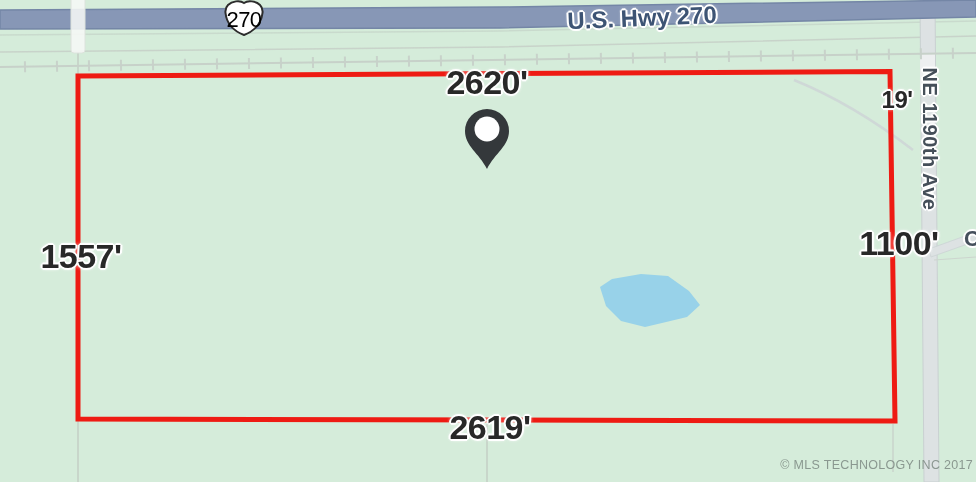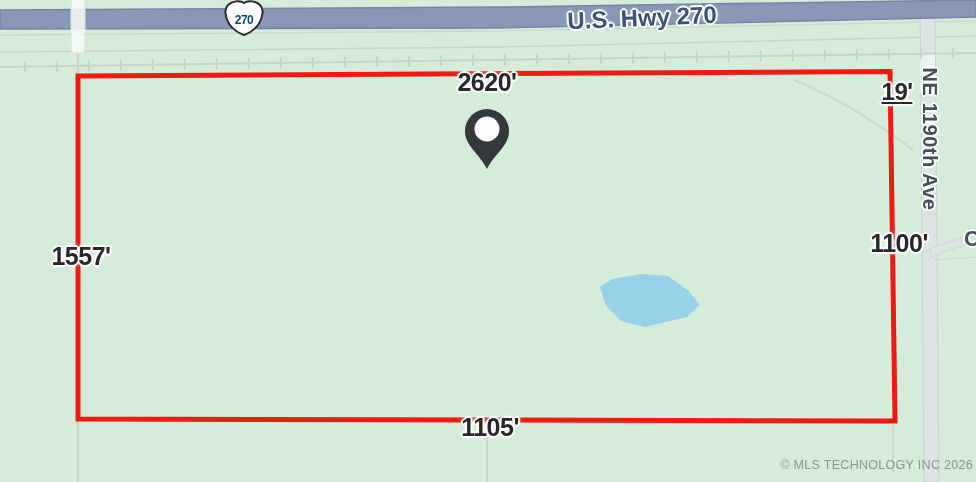--- a/index.html
+++ b/index.html
@@ -8,21 +8,21 @@
     width:976px;height:482px;
     overflow:hidden;
     background:#d5ecda;
     font-family:"Liberation Sans", sans-serif;
   }
   .map-frame svg{position:absolute;left:0;top:0;}
   .lbl{
     position:absolute;
     transform:translate(-50%,-50%);
     font-weight:bold;
-    font-size:25px;
+    font-size:34px;
     color:#282828;
     white-space:nowrap;
     letter-spacing:-0.5px;
     text-shadow:
       -2px 0 0 #fff, 2px 0 0 #fff, 0 -2px 0 #fff, 0 2px 0 #fff,
       -1px -1px 0 #fff, 1px -1px 0 #fff, -1px 1px 0 #fff, 1px 1px 0 #fff,
       0 0 4px #fff, 0 0 4px #fff;
   }
   .lbl.small{font-size:24px;}
   .hwy-lbl{
@@ -55,23 +55,23 @@
     transform:translate(-50%,-50%);
     font-weight:bold;
     font-size:22px;
     color:#45505c;
     text-shadow:
       -2px 0 0 #fff, 2px 0 0 #fff, 0 -2px 0 #fff, 0 2px 0 #fff, 0 0 3px #fff;
   }
   .shield-lbl{
     position:absolute;
     transform:translate(-50%,-50%);
-    font-weight:bold;
-    font-size:12px;
-    color:#0c4a6e;
+    font-weight:normal;
+    font-size:22px;
+    color:#000000;
     letter-spacing:-0.5px;
   }
   .copyright{
     position:absolute;
     right:3px;
     top:458px;
     font-size:12.5px;
     letter-spacing:0.3px;
     color:rgba(125,138,130,0.85);
     white-space:nowrap;
@@ -116,19 +116,19 @@
     <path d="M487,169 c-8,-16 -22,-23 -22,-38 a22,22 0 1 1 44,0 c0,15 -14,22 -22,38 z" fill="#34383b"></path>
     <circle cx="487" cy="129" r="12.5" fill="#ffffff"></circle>
   </svg>
 
   <div class="shield-lbl" style="left:244px;top:20px;">270</div>
   <div class="hwy-lbl" style="left:642px;top:18px;">U.S. Hwy 270</div>
   <div class="ne-lbl" style="left:929px;top:139px;">NE 1190th Ave</div>
   <div class="partial-lbl" style="left:972px;top:239px;">C</div>
 
   <div class="lbl" style="left:487px;top:82px;">2620'</div>
-  <div class="lbl small" style="left:897px;top:92px;text-decoration:underline;">19'</div>
+  <div class="lbl small" style="left:897px;top:100px;">19'</div>
   <div class="lbl" style="left:81px;top:256px;">1557'</div>
   <div class="lbl" style="left:899px;top:243px;">1100'</div>
-  <div class="lbl" style="left:490px;top:427px;">1105'</div>
+  <div class="lbl" style="left:490px;top:427px;">2619'</div>
 
-  <div class="copyright">© MLS TECHNOLOGY INC 2026</div>
+  <div class="copyright">© MLS TECHNOLOGY INC 2017</div>
 </div>
 
 </body></html>

